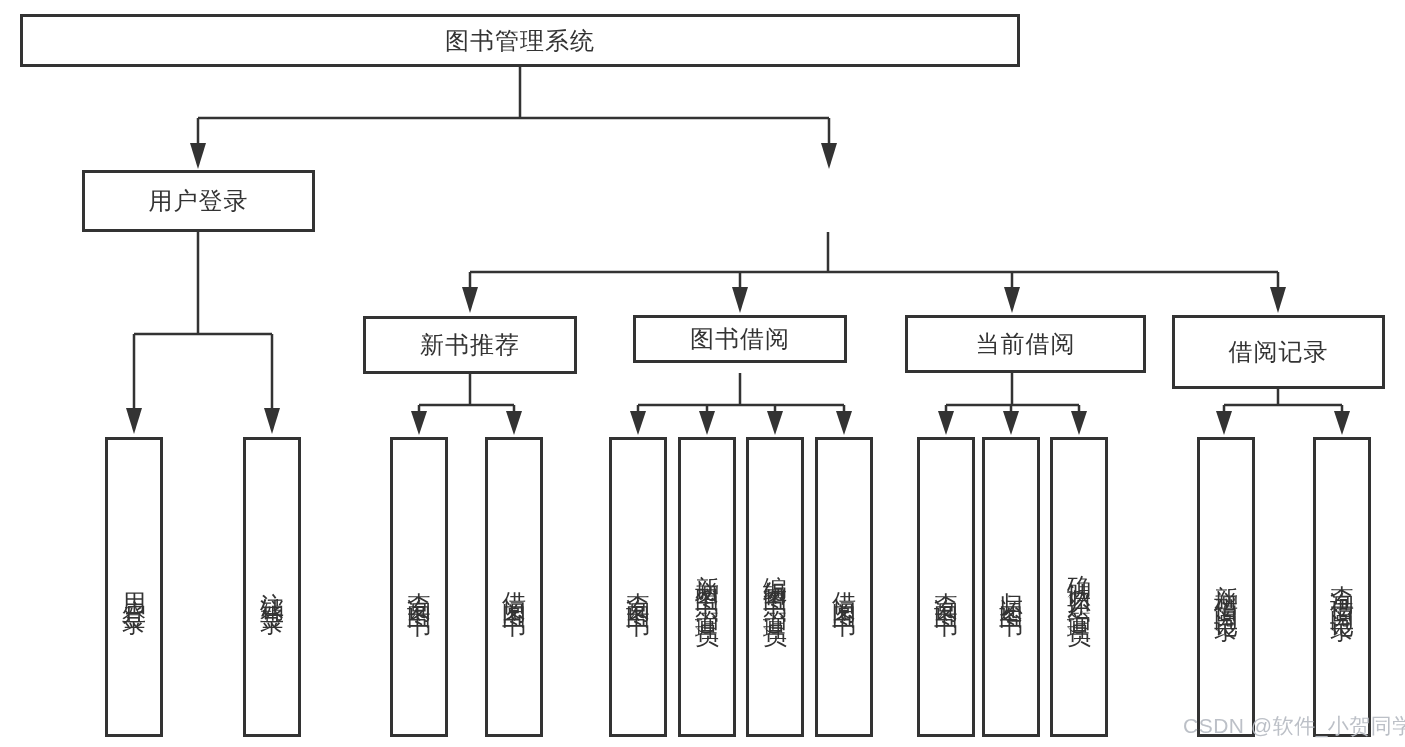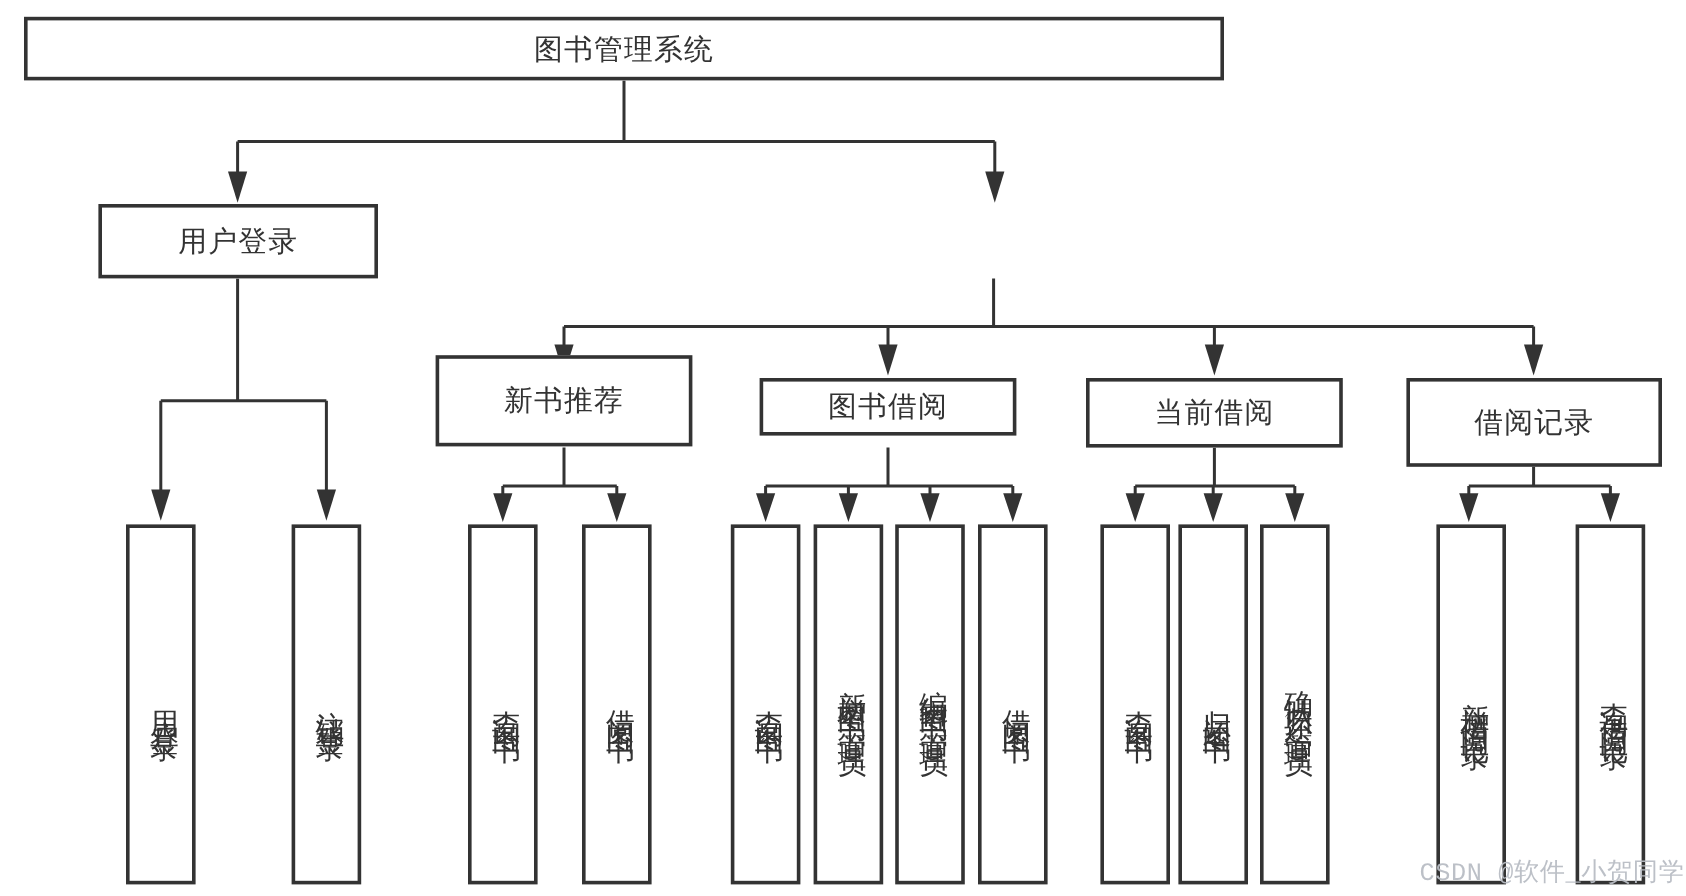--- a/index.html
+++ b/index.html
@@ -1,21 +1,21 @@
 <!DOCTYPE html>
 <html><head>
 <meta charset="utf-8">
 <style>
   html, body { margin: 0; padding: 0; background: #ffffff; }
   #canvas {
     position: relative;
     width: 1405px;
     height: 747px;
     background: #ffffff;
-    font-family: Liberation Mono, monospace;
+    font-family: Liberation Sans, sans-serif;
     color: #333333;
     overflow: hidden;
   }
   #connectors {
     position: absolute;
     left: 0; top: 0;
     width: 1405px; height: 747px;
     pointer-events: none;
   }
   .box {
@@ -96,23 +96,23 @@
       <polygon points="1079,435 1071,411 1087,411"></polygon>
       <polygon points="1224,435 1216,411 1232,411"></polygon>
       <polygon points="1342,435 1334,411 1350,411"></polygon>
     </g>
   </svg>
 
   <div class="box" style="left:20px; top:14px; width:1000px; height:53px;">图书管理系统</div>
 
   <div class="box" style="left:82px; top:170px; width:233px; height:62px;">用户登录</div>
 
-  <div class="box" style="left:363px; top:296px; width:214px; height:76px;">新书推荐</div>
+  <div class="box" style="left:363px; top:316px; width:214px; height:58px;">新书推荐</div>
   <div class="box" style="left:633px; top:315px; width:214px; height:48px;">图书借阅</div>
-  <div class="box" style="left:905px; top:315px; width:214px; height:58px;">当前借阅</div>
+  <div class="box" style="left:905px; top:315px; width:241px; height:58px;">当前借阅</div>
   <div class="box" style="left:1172px; top:315px; width:213px; height:74px;">借阅记录</div>
 
   <div class="box-v" style="left:105px; top:437px; width:58px; height:300px;">用户登录</div>
   <div class="box-v" style="left:243px; top:437px; width:58px; height:300px;">注销登录</div>
 
   <div class="box-v" style="left:390px; top:437px; width:58px; height:300px;">查询图书</div>
   <div class="box-v" style="left:485px; top:437px; width:58px; height:300px;">借阅图书</div>
 
   <div class="box-v" style="left:609px; top:437px; width:58px; height:300px;">查询图书</div>
   <div class="box-v" style="left:678px; top:437px; width:58px; height:300px;">新增图书（管理员）</div>

